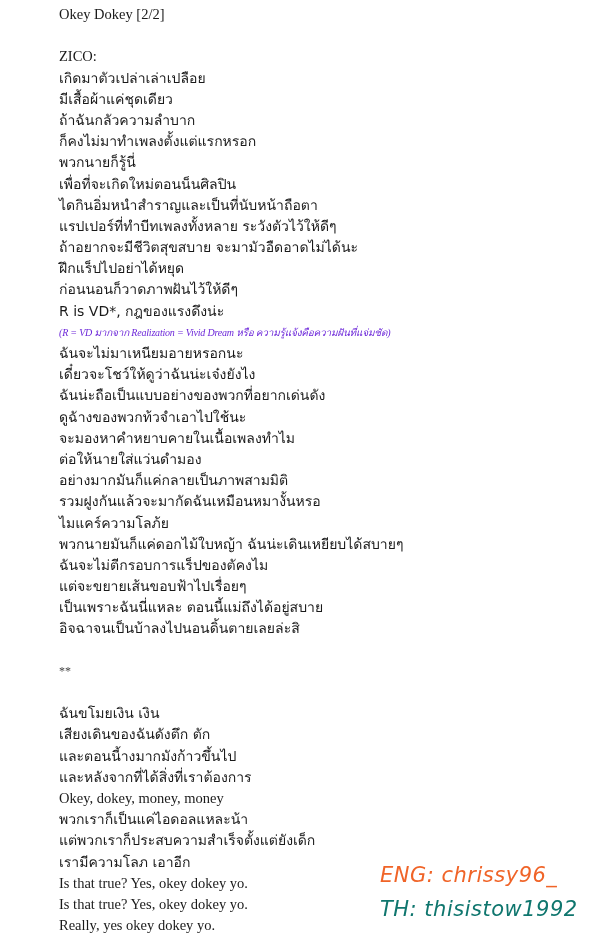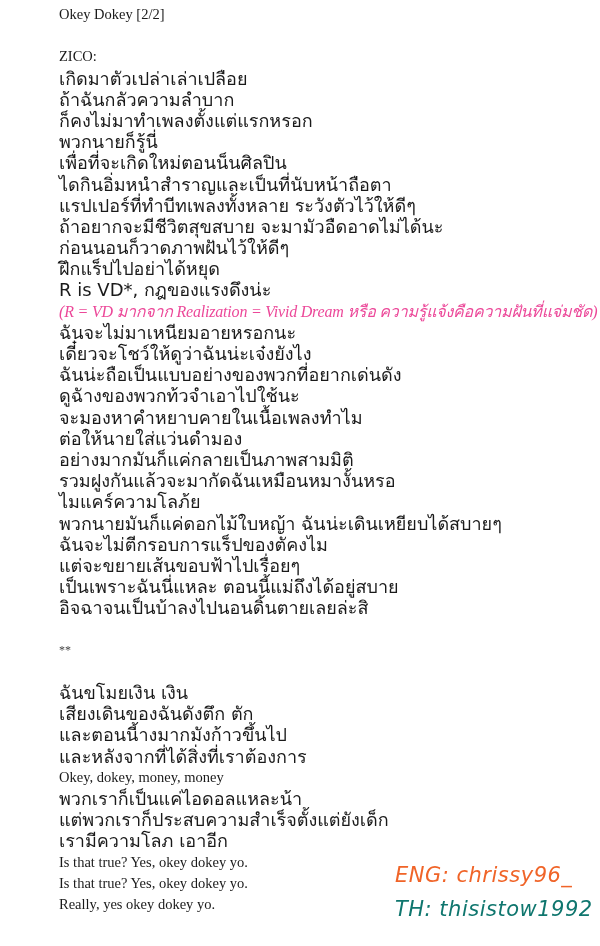--- a/index.html
+++ b/index.html
@@ -2,52 +2,53 @@
 <html><head>
 <meta charset="utf-8">
 <style>
   html, body { margin: 0; padding: 0; }
   body {
     width: 600px; height: 946px; background: #ffffff; position: relative; overflow: hidden;
     font-family: "Liberation Serif", serif; color: #1a1a1a;
   }
   .doc { position: absolute; left: 59px; top: 4px; width: 530px; }
   .line { font-size: 15px; line-height: 21.2px; height: 21.2px; white-space: nowrap; }
-  .thai { font-family: "DejaVu Sans", sans-serif; font-size: 18px; }
+  .thai { font-family: "DejaVu Sans", sans-serif; font-size: 14px; }
   .latin { font-family: "Liberation Serif", serif; font-size: 14.5px; }
-  .note { font-family: "Liberation Serif", serif; font-style: italic; color: #ec4899; font-size: 16px; letter-spacing: -0.2px; }
+  .note { font-family: "Liberation Serif", serif; font-style: italic; color: #6d28d9; font-size: 10px; letter-spacing: -0.2px; }
   .gap { height: 21.2px; }
   .stars { font-size: 12px; color: #444; }
   .credits { position: absolute; left: 380px; top: 858px; width: 215px; }
   .credit {
     font-family: "DejaVu Sans", sans-serif; font-style: italic; font-size: 21px; line-height: 34px;
-    white-space: nowrap; letter-spacing: 0.5px; margin-left: 15px;
+    white-space: nowrap; letter-spacing: 0.5px;
   }
   .credit.eng { color: #f06428; }
   .credit.th { color: #0f766e; }
 </style>
 </head>
 <body>
 
 <div class="doc">
   <div class="line latin">Okey Dokey [2/2]</div>
   <div class="gap"></div>
   <div class="line latin">ZICO:</div>
 
   <div>
     <div class="line thai">เกิดมาตัวเปล่าเล่าเปลือย</div>
+    <div class="line thai">มีเสื้อผ้าแค่ชุดเดียว</div>
     <div class="line thai">ถ้าฉันกลัวความลำบาก</div>
     <div class="line thai">ก็คงไม่มาทำเพลงตั้งแต่แรกหรอก</div>
     <div class="line thai">พวกนายก็รู้นี่</div>
     <div class="line thai">เพื่อที่จะเกิดใหม่ตอนน็นศิลปิน</div>
     <div class="line thai">ไดกินอิ่มหนำสำราญและเป็นที่นับหน้าถือตา</div>
     <div class="line thai">แรปเปอร์ที่ทำบีทเพลงทั้งหลาย ระวังตัวไว้ให้ดีๆ</div>
     <div class="line thai">ถ้าอยากจะมีชีวิตสุขสบาย จะมามัวอืดอาดไม่ได้นะ</div>
+    <div class="line thai">ฝึกแร็ปไปอย่าได้หยุด</div>
     <div class="line thai">ก่อนนอนก็วาดภาพฝันไว้ให้ดีๆ</div>
-    <div class="line thai">ฝึกแร็ปไปอย่าได้หยุด</div>
   </div>
 
   <div class="line thai">R is VD*, กฎของแรงดึงน่ะ</div>
   <div class="line note">(R = VD มากจาก Realization = Vivid Dream หรือ ความรู้แจ้งคือความฝันที่แจ่มชัด)</div>
 
   <div>
     <div class="line thai">ฉันจะไม่มาเหนียมอายหรอกนะ</div>
     <div class="line thai">เดี๋ยวจะโชว์ให้ดูว่าฉันน่ะเจ๋งยังไง</div>
     <div class="line thai">ฉันน่ะถือเป็นแบบอย่างของพวกที่อยากเด่นดัง</div>
     <div class="line thai">ดูฉัางของพวกท้วจำเอาไปใช้นะ</div>

